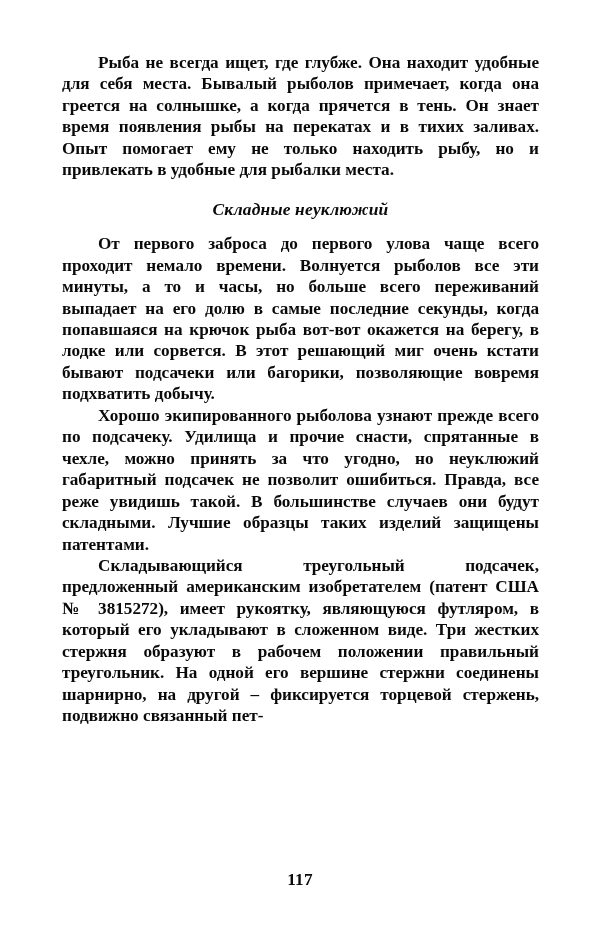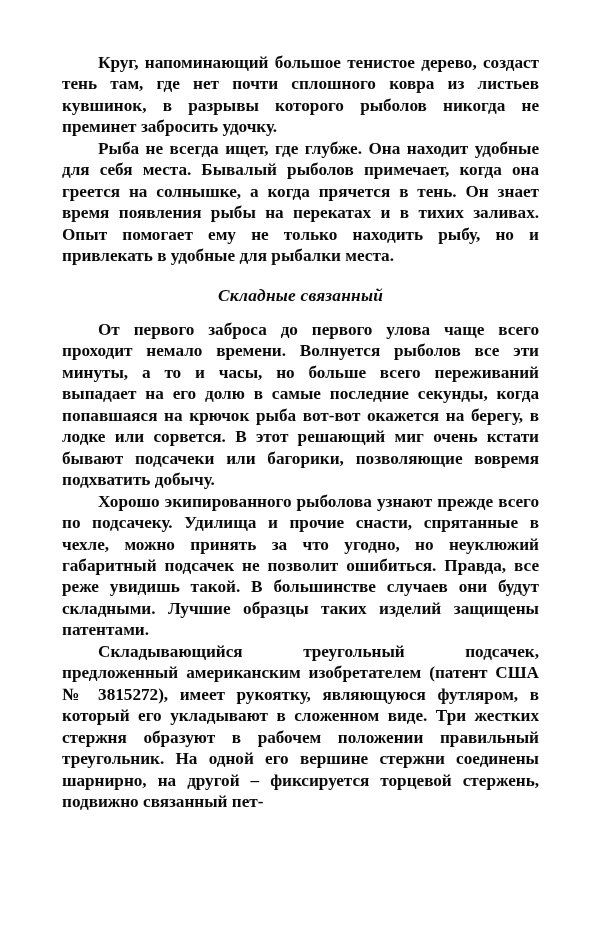--- a/index.html
+++ b/index.html
@@ -69,29 +69,29 @@
     letter-spacing: 0.3px;
   }
 </style>
 </head>
 <body>
 
 <div class="page">
 
   <div class="text-column">
 
-    <p class="para">Круг, напоминающий большое тенистое дерево, создаст тень там, где нет почти сплошного ковра из листьев кувшинок, в разрывы которого рыболов никогда не преминет забросить удочку.</p>
 
     <p class="para">Рыба не всегда ищет, где глубже. Она находит удобные для себя места. Бывалый рыболов примечает, когда она греется на солнышке, а когда прячется в тень. Он знает время появления рыбы на перекатах и в тихих заливах. Опыт помогает ему не только находить рыбу, но и привлекать в удобные для рыбалки места.</p>
 
-    <h2 class="section-heading">Складные связанный</h2>
+    <h2 class="section-heading">Складные неуклюжий</h2>
 
 
     <p class="para">От первого заброса до первого улова чаще всего проходит немало времени. Волнуется рыболов все эти минуты, а то и часы, но больше всего переживаний выпадает на его долю в самые последние секунды, когда попавшаяся на крючок рыба вот-вот окажется на берегу, в лодке или сорвется. В этот решающий миг очень кстати бывают подсачеки или багорики, позволяющие вовремя подхватить добычу.</p>
 
     <p class="para">Хорошо экипированного рыболова узнают прежде всего по подсачеку. Удилища и прочие снасти, спрятанные в чехле, можно принять за что угодно, но неуклюжий габаритный подсачек не позволит ошибиться. Правда, все реже увидишь такой. В большинстве случаев они будут складными. Лучшие образцы таких изделий защищены патентами.</p>
 
     <p class="para">Складывающийся треугольный подсачек, предложенный американским изобретателем (патент США № 3815272), имеет рукоятку, являющуюся футляром, в который его укладывают в сложенном виде. Три жестких стержня образуют в рабочем положении правильный треугольник. На одной его вершине стержни соединены шарнирно, на другой – фиксируется торцевой стержень, подвижно связанный пет-</p>
 
   </div>
 
+  <div class="page-number">117</div>
 
 </div>
 
 </body></html>

